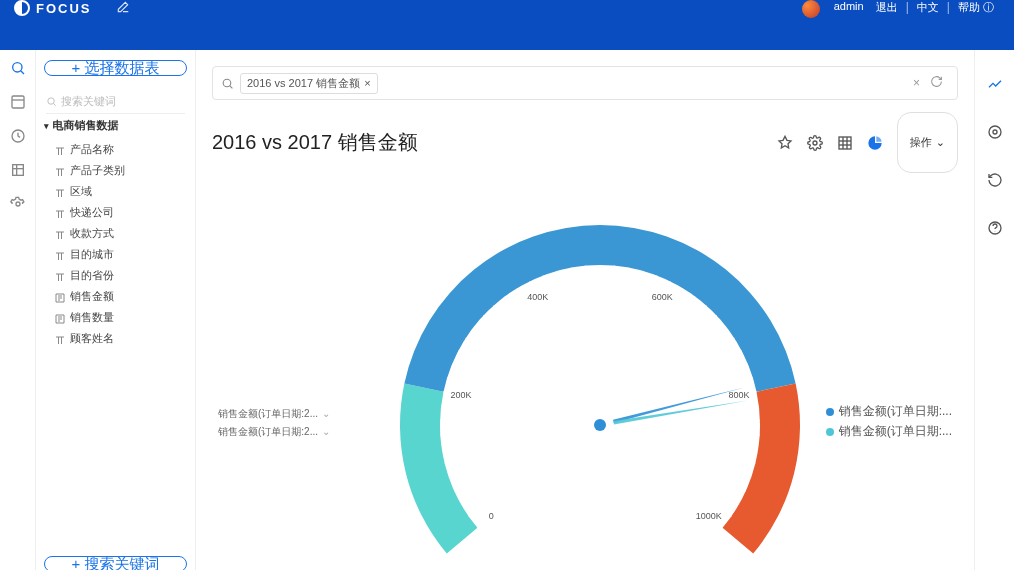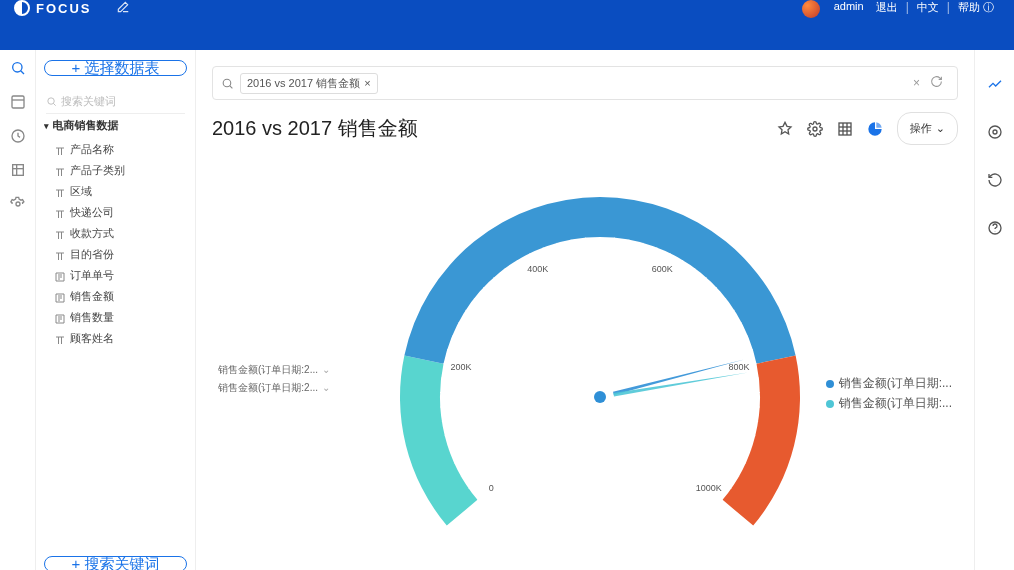--- a/index.html
+++ b/index.html
@@ -38,24 +38,24 @@
   .chip{border:1px solid #ddd;border-radius:3px;padding:2px 6px;font-size:11px;display:flex;align-items:center;color:#555}
   .chip .x{margin-left:4px;cursor:pointer}
   .qbar-sp{flex:1}
   .qbar-ic{margin-left:10px;cursor:pointer;color:#999}
 
   .titlebar{display:flex;align-items:center;padding:4px 16px 12px}
   .title{font-size:20px;font-weight:500;color:#222}
   .tb-sp{flex:1}
   .tb-ic{width:28px;height:28px;display:flex;align-items:center;justify-content:center;color:#555;cursor:pointer;margin-left:2px;border-radius:4px}
   .tb-ic.active{color:#1a73e8}
-  .op-btn{border:1px solid #e0e0e0;border-radius:14px;padding:8px 12px;margin-left:8px;font-size:11px;cursor:pointer;display:flex;align-items:center}
+  .op-btn{border:1px solid #e0e0e0;border-radius:14px;padding:22px 12px;margin-left:8px;font-size:11px;cursor:pointer;display:flex;align-items:center}
 
   .canvas{flex:1;position:relative;margin:0 16px 12px;overflow:hidden}
-  .series-toggle{position:absolute;left:6px;top:204px;font-size:10px;color:#666;line-height:18px}
+  .series-toggle{position:absolute;left:6px;top:220px;font-size:10px;color:#666;line-height:18px}
   .series-toggle .row{display:flex;align-items:center;cursor:pointer}
   .series-toggle .row::after{content:"⌄";margin-left:4px;color:#aaa}
   .legend{position:absolute;right:6px;top:218px;font-size:12px;color:#555}
   .legend .row{display:flex;align-items:center;margin-bottom:3px}
   .dot{width:8px;height:8px;border-radius:50%;margin-right:5px}
 
   .gauge-wrap{position:absolute;left:52%;top:10px;transform:translateX(-50%);width:560px;height:400px}
 
   .rightrail{width:40px;border-left:1px solid #eee;display:flex;flex-direction:column;align-items:center;padding-top:20px;gap:20px}
   .rightrail .tb-ic{margin:0}
@@ -164,28 +164,29 @@
               <line x1="15" y1="6" x2="15" y2="20"></line>
             </svg>
             <span>收款方式</span>
           </div>
           <div class="field">
             <svg width="12" height="12" viewBox="0 0 24 24" fill="none" stroke="#888" stroke-width="2">
               <line x1="4" y1="6" x2="20" y2="6"></line>
               <line x1="9" y1="6" x2="9" y2="20"></line>
               <line x1="15" y1="6" x2="15" y2="20"></line>
             </svg>
+            <span>目的城市</span>
+          </div>
+          <div class="field">
+            <svg width="12" height="12" viewBox="0 0 24 24" fill="none" stroke="#888" stroke-width="2">
+              <line x1="4" y1="6" x2="20" y2="6"></line>
+              <line x1="9" y1="6" x2="9" y2="20"></line>
+              <line x1="15" y1="6" x2="15" y2="20"></line>
+            </svg>
             <span>目的省份</span>
-          </div>
-          <div class="field">
-            <svg width="12" height="12" viewBox="0 0 24 24" fill="none" stroke="#888" stroke-width="2">
-              <path d="M4 4h16v16H4z"></path>
-              <path d="M8 8h8M8 12h8M8 16h4"></path>
-            </svg>
-            <span>订单单号</span>
           </div>
           <div class="field">
             <svg width="12" height="12" viewBox="0 0 24 24" fill="none" stroke="#888" stroke-width="2">
               <path d="M4 4h16v16H4z"></path>
               <path d="M8 8h8M8 12h8M8 16h4"></path>
             </svg>
             <span>销售金额</span>
           </div>
           <div class="field">
             <svg width="12" height="12" viewBox="0 0 24 24" fill="none" stroke="#888" stroke-width="2">

